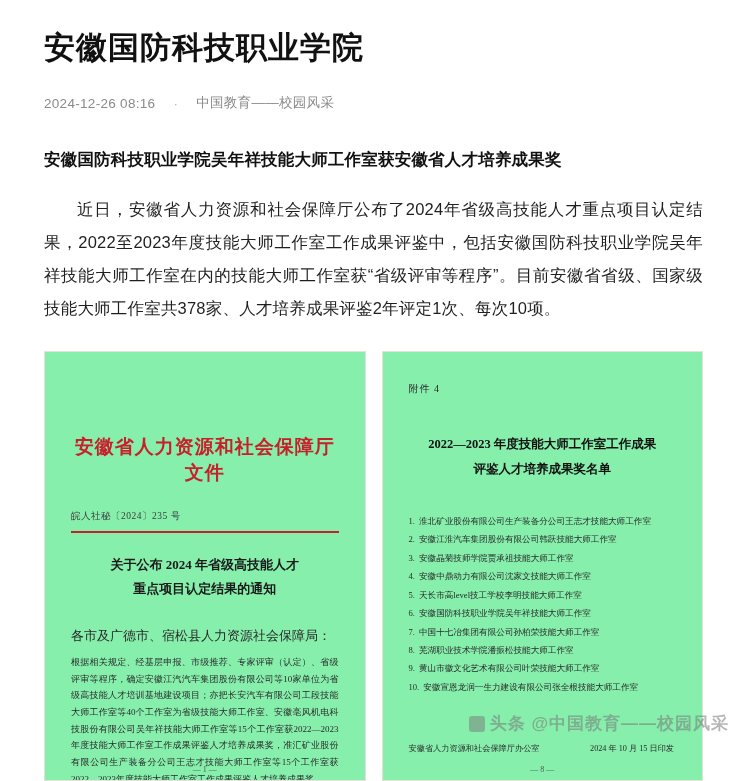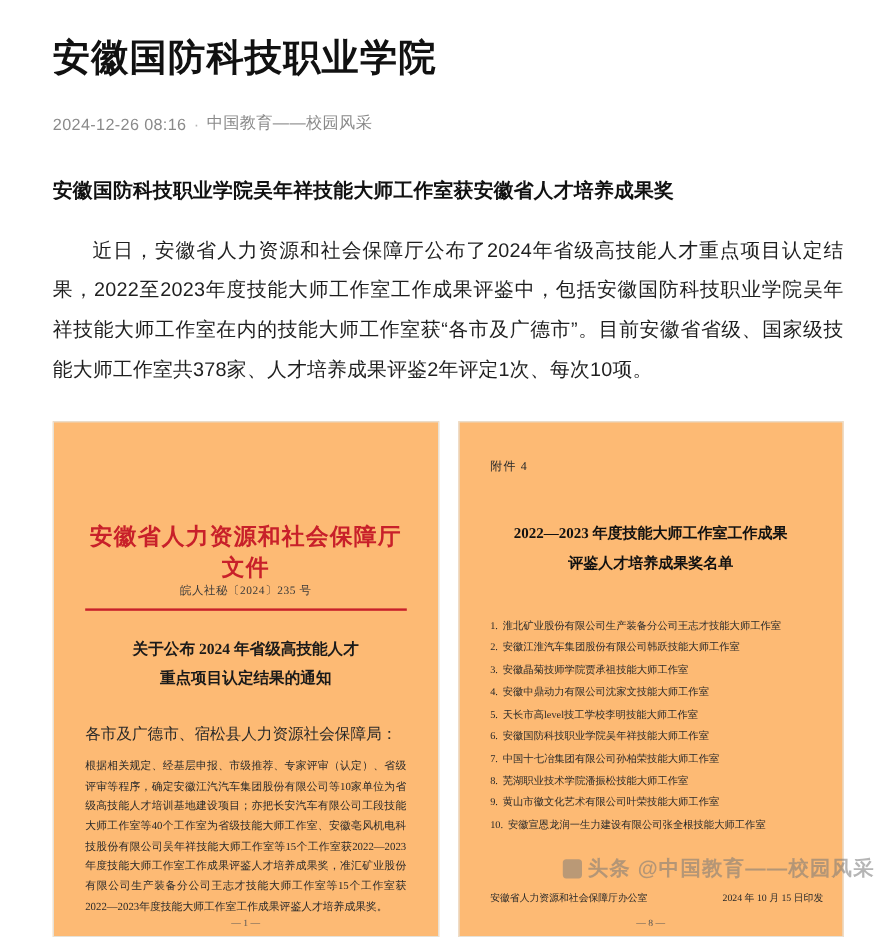--- a/index.html
+++ b/index.html
@@ -31,21 +31,21 @@
     margin: 10px 0 0 0;
     line-height: 1.3;
   }
   .meta-row {
     margin-top: 26px;
     font-size: 13.5px;
     color: #8a8a8a;
     letter-spacing: 0.3px;
     display: flex;
     align-items: center;
-    gap: 0;
+    gap: 12px;
   }
   .meta-sep {
     margin: 0 6px;
     color: #b5b5b5;
   }
   .meta-source {
     color: #8a8a8a;
   }
   .subhead {
     margin-top: 34px;
@@ -66,21 +66,21 @@
   }
   .figure-row {
     margin-top: 26px;
     display: flex;
     gap: 16px;
     justify-content: space-between;
   }
   .doc-card {
     width: 330px;
     height: 430px;
-    background: #fdba74;
+    background: #86efac;
     border: 1px solid #e6e2d8;
     box-sizing: border-box;
     position: relative;
     overflow: hidden;
   }
   .doc-inner {
     position: absolute;
     left: 0; right: 0; top: 0; bottom: 0;
     padding: 22px 26px;
     box-sizing: border-box;
@@ -89,24 +89,25 @@
   .hdr-title {
     text-align: center;
     color: #c8202a;
     font-weight: bold;
     font-family: Liberation Mono, monospace;
     font-size: 19px;
     letter-spacing: 1px;
     margin-top: 60px;
   }
   .doc-number {
-    text-align: center;
+    text-align: left;
     font-family: "Liberation Serif", serif;
     font-size: 9.5px;
     color: #3a3a3a;
+    margin-top: 24px;
     letter-spacing: 0.5px;
   }
   .red-rule {
     height: 2px;
     background: #c8202a;
     margin-top: 8px;
   }
   .doc-heading {
     text-align: center;
     font-family: "Liberation Serif", serif;
@@ -167,21 +168,21 @@
     line-height: 2.15;
   }
   .attach-list li {
     display: flex;
     gap: 4px;
     text-align: justify;
   }
   .attach-idx { flex: none; }
   .attach-foot {
     position: absolute;
-    left: 26px; right: 16px;
+    left: 26px; right: 28px;
     bottom: 26px;
     display: flex;
     justify-content: space-between;
     font-family: "Liberation Serif", serif;
     font-size: 8.2px;
     color: #2a2a2a;
   }
   .watermark {
     position: absolute;
     right: 18px;
@@ -210,21 +211,21 @@
   <h1 class="article-title">安徽国防科技职业学院</h1>
 
   <div class="meta-row">
     <span>2024-12-26 08:16</span>
     <span class="meta-sep">·</span>
     <span class="meta-source">中国教育——校园风采</span>
   </div>
 
   <div class="subhead">安徽国防科技职业学院吴年祥技能大师工作室获安徽省人才培养成果奖</div>
 
-  <div class="body-para">近日，安徽省人力资源和社会保障厅公布了2024年省级高技能人才重点项目认定结果，2022至2023年度技能大师工作室工作成果评鉴中，包括安徽国防科技职业学院吴年祥技能大师工作室在内的技能大师工作室获“各市及广德市”。目前安徽省省级、国家级技能大师工作室共378家、人才培养成果评鉴2年评定1次、每次10项。</div>
+  <div class="body-para">近日，安徽省人力资源和社会保障厅公布了2024年省级高技能人才重点项目认定结果，2022至2023年度技能大师工作室工作成果评鉴中，包括安徽国防科技职业学院吴年祥技能大师工作室在内的技能大师工作室获“省级评审等程序”。目前安徽省省级、国家级技能大师工作室共378家、人才培养成果评鉴2年评定1次、每次10项。</div>
 
   <div class="figure-row">
 
     <div class="doc-card">
       <div class="doc-inner">
         <div class="hdr-title">安徽省人力资源和社会保障厅文件</div>
         <div class="doc-number">皖人社秘〔2024〕235 号</div>
         <div class="red-rule"></div>
         <div class="doc-heading">关于公布 2024 年省级高技能人才</div>
         <div class="doc-heading" style="margin-top:0">重点项目认定结果的通知</div>

